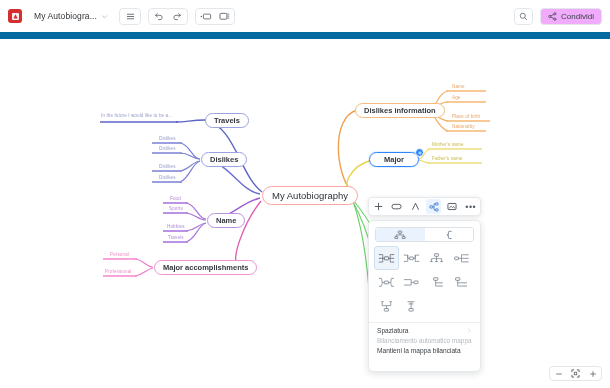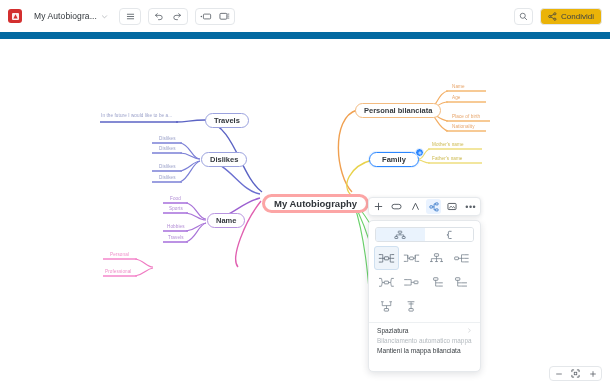--- a/index.html
+++ b/index.html
@@ -39,39 +39,39 @@
     border-radius:3px;cursor:pointer;
   }
   .tb-btn svg{display:block;}
   .spacer{flex:1 1 auto;}
   .right-grp{display:flex;align-items:center;gap:7px;}
   .icon-box{
     width:19px;height:17px;border:1px solid #e4e7ea;border-radius:4px;background:#fff;
     display:flex;align-items:center;justify-content:center;cursor:pointer;box-sizing:border-box;
   }
   .share-btn{
-    height:17px;border:1px solid #e4e7ea;border-radius:4px;background:#eab308;
+    height:17px;border:1px solid #e4e7ea;border-radius:4px;background:#f0abfc;
     display:flex;align-items:center;gap:4px;padding:0 7px;cursor:pointer;box-sizing:border-box;
   }
   .share-btn span{font-size:8px;color:#3b4045;}
 
   
   .canvas{position:absolute;left:0;top:26px;width:610px;height:362px;background:#fff;overflow:hidden;}
   .edges{position:absolute;left:0;top:0;width:610px;height:362px;}
 
   
   .node{
     position:absolute;box-sizing:border-box;
     display:flex;align-items:center;justify-content:center;
     background:#ffffff;white-space:nowrap;
   }
   .node.root{
-    border:3px solid #fca5a5;border-radius:11px;
-    font-size:9.5px;font-weight:bold;color:#2f3439;
-    padding:0 9px;height:19px;margin-top:8px;
+    border:1px solid #fca5a5;border-radius:11px;
+    font-size:9.5px;font-weight:normal;color:#2f3439;
+    padding:0 9px;height:19px;
   }
   .node.lvl1{
     border-radius:9px;border:1px solid #b9b9d8;
     font-size:7.5px;font-weight:bold;color:#33383d;
     padding:0 8px;height:15px;
   }
   .node.sel{
     border:1.4px solid #2b87ff;border-radius:9px;
     box-shadow:0 0 0 1px rgba(43,135,255,.12);
   }
@@ -300,30 +300,31 @@
   <div class="node-sub" style="left:159px;top:120px;color:#9aa0c9;">Dislikes</div>
   <div class="node-sub" style="left:159px;top:138px;color:#9aa0c9;">Dislikes</div>
   <div class="node-sub" style="left:159px;top:149px;color:#9aa0c9;">Dislikes</div>
 
   <div class="node lvl1" style="left:207px;top:187px;border-color:#b894e0;">Name</div>
   <div class="node-sub" style="left:170px;top:170px;color:#b08ad4;">Food</div>
   <div class="node-sub" style="left:169px;top:180px;color:#b08ad4;">Sports</div>
   <div class="node-sub" style="left:167px;top:198px;color:#b08ad4;">Hobbies</div>
   <div class="node-sub" style="left:168px;top:209px;color:#b08ad4;">Travels</div>
 
+  <div class="node lvl1" style="left:154px;top:234px;border-color:#f093cf;">Major accomplishments</div>
   <div class="node-sub" style="left:110px;top:226px;color:#ef8ec9;">Personal</div>
   <div class="node-sub" style="left:105px;top:243px;color:#ef8ec9;">Professional</div>
 
-  <div class="node lvl1" style="left:355px;top:77px;border-color:#f3bb80;">Personal bilanciata</div>
+  <div class="node lvl1" style="left:355px;top:77px;border-color:#f3bb80;">Dislikes information</div>
   <div class="node-sub" style="left:452px;top:58px;color:#e7a469;">Name</div>
   <div class="node-sub" style="left:452px;top:69px;color:#e7a469;">Age</div>
   <div class="node-sub" style="left:452px;top:88px;color:#e7a469;">Place of birth</div>
   <div class="node-sub" style="left:452px;top:98px;color:#e7a469;">Nationality</div>
 
-  <div class="node lvl1 sel" style="left:369px;top:126px;width:50px;">Family</div>
+  <div class="node lvl1 sel" style="left:369px;top:126px;width:50px;">Major</div>
   <div class="sel-dot" style="left:415px;top:122px;">
     <svg width="4" height="4" viewBox="0 0 6 6">
         <path d="M3 1 V5 M1 3 H5" stroke="#fff" stroke-width="1.1" stroke-linecap="round"></path>
       </svg>
   </div>
   <div class="node-sub" style="left:432px;top:116px;color:#ccb94e;">Mother's name</div>
   <div class="node-sub" style="left:432px;top:130px;color:#ccb94e;">Father's name</div>
 
   <div class="node-toolbar">
     <div class="nt-btn">

